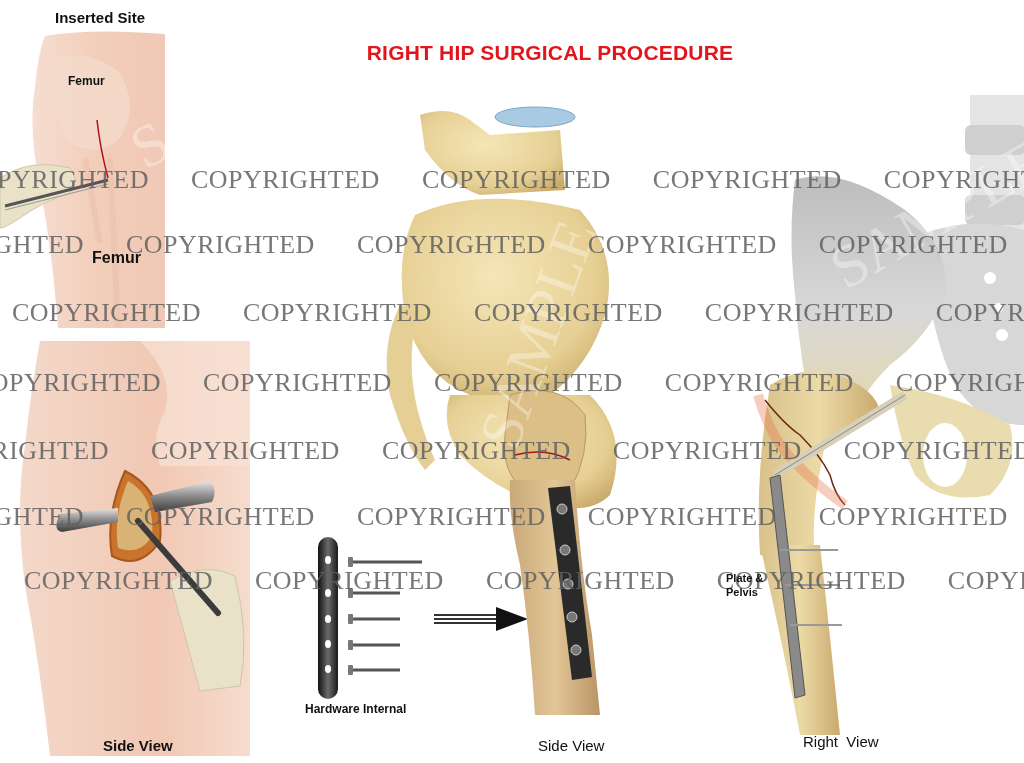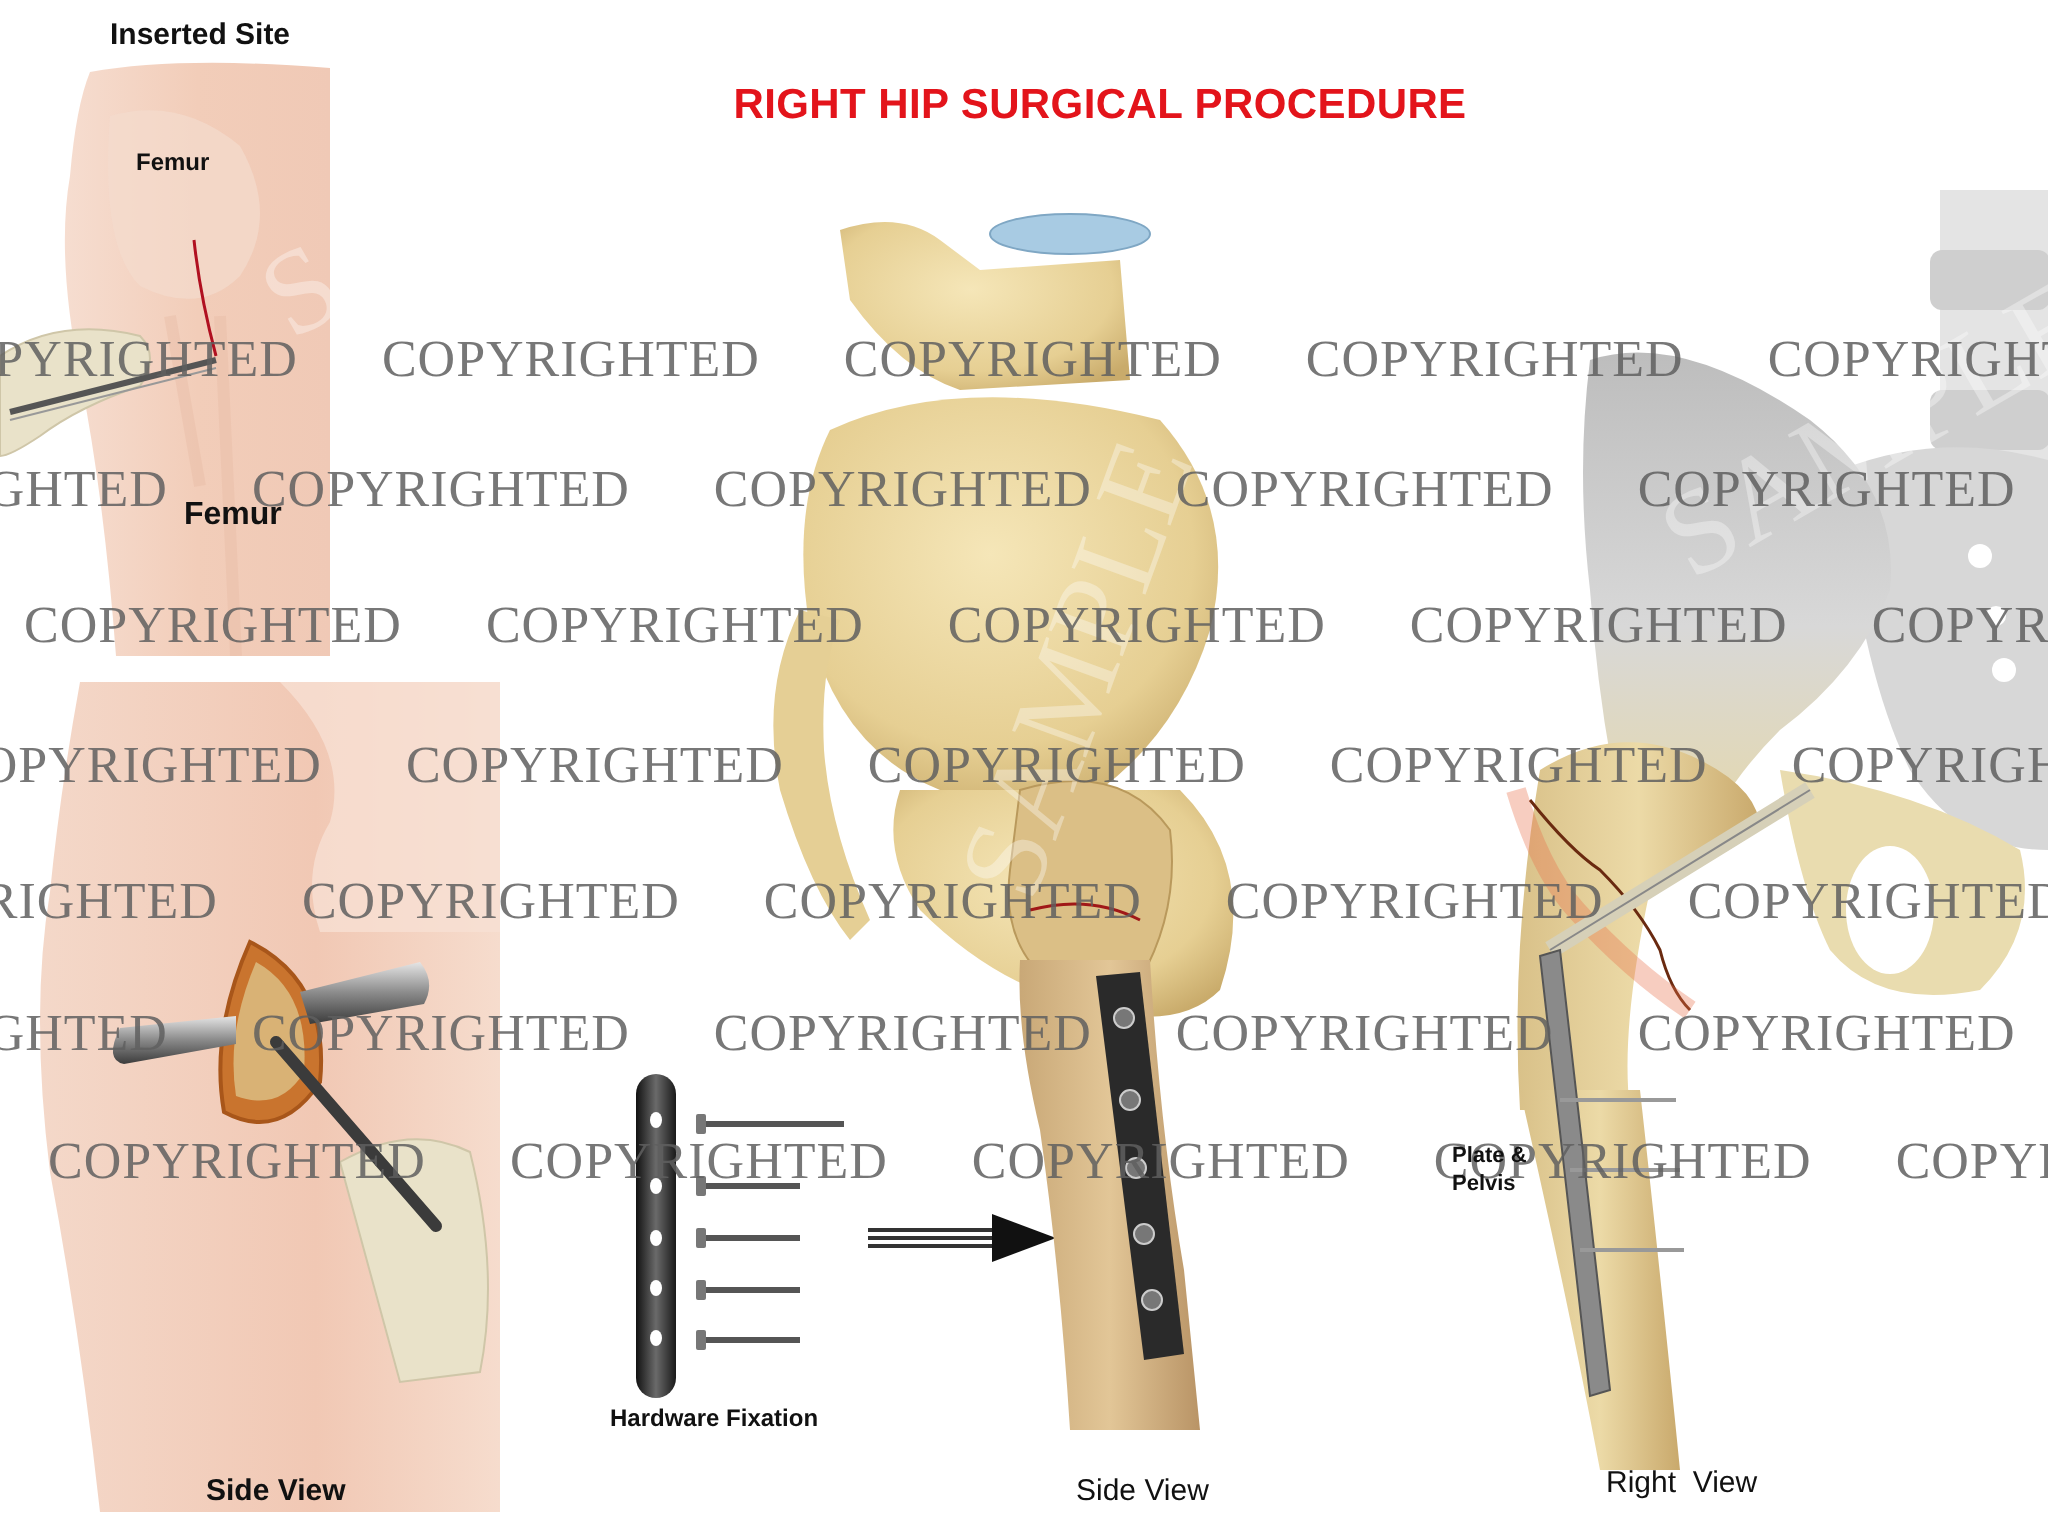--- a/index.html
+++ b/index.html
@@ -213,20 +213,20 @@
 <div class="abs title">RIGHT HIP SURGICAL PROCEDURE</div>
 <div class="abs subtitle">
 </div>
 
 <div class="abs lbl-bold" style="left:55px;top:9px;font-size:15px">Inserted Site</div>
 <div class="abs lbl-bold" style="left:68px;top:74px;font-size:12px">Femur</div>
 <div class="abs lbl-bold" style="left:92px;top:249px;font-size:16px">Femur</div>
 
 <div class="abs lbl-bold" style="left:103px;top:737px;font-size:15px">Side View</div>
 
-<div class="abs lbl-bold" style="left:305px;top:702px;font-size:12px">Hardware Fixation</div>
+<div class="abs lbl-bold" style="left:305px;top:702px;font-size:12px">Hardware Internal</div>
 
 <div class="abs lbl-reg" style="left:538px;top:737px;font-size:15px">Side View</div>
 
 <div class="abs lbl-bold" style="left:726px;top:572px;font-size:11px;line-height:13px">Plate &amp;</div>
 <div class="abs lbl-bold" style="left:726px;top:586px;font-size:11px;line-height:13px">Pelvis</div>
 
 <div class="abs lbl-reg" style="left:803px;top:733px;font-size:15px;white-space:pre">Right  View</div>
 
 </body></html>

